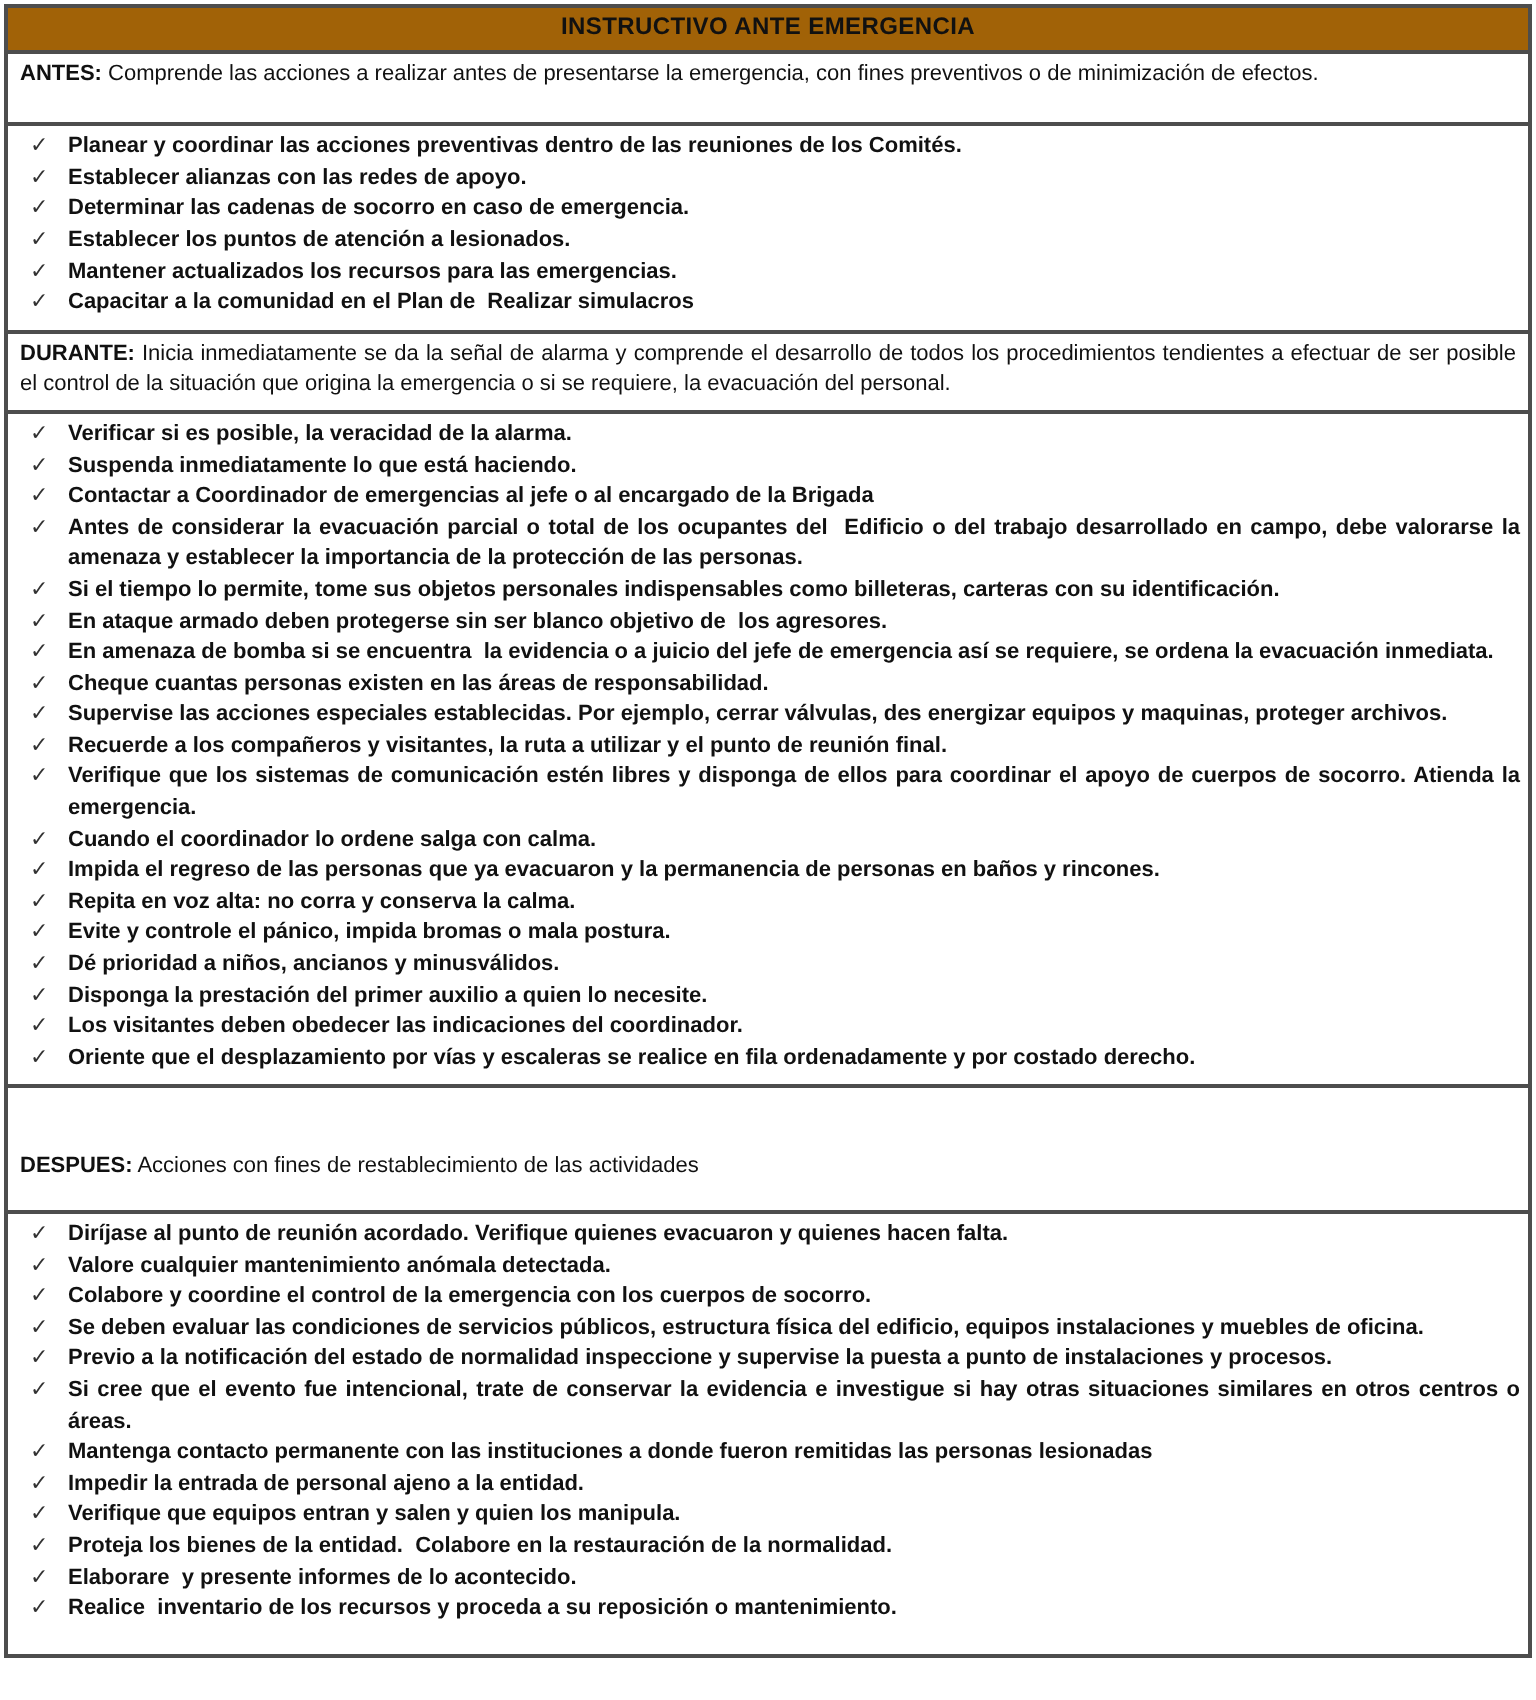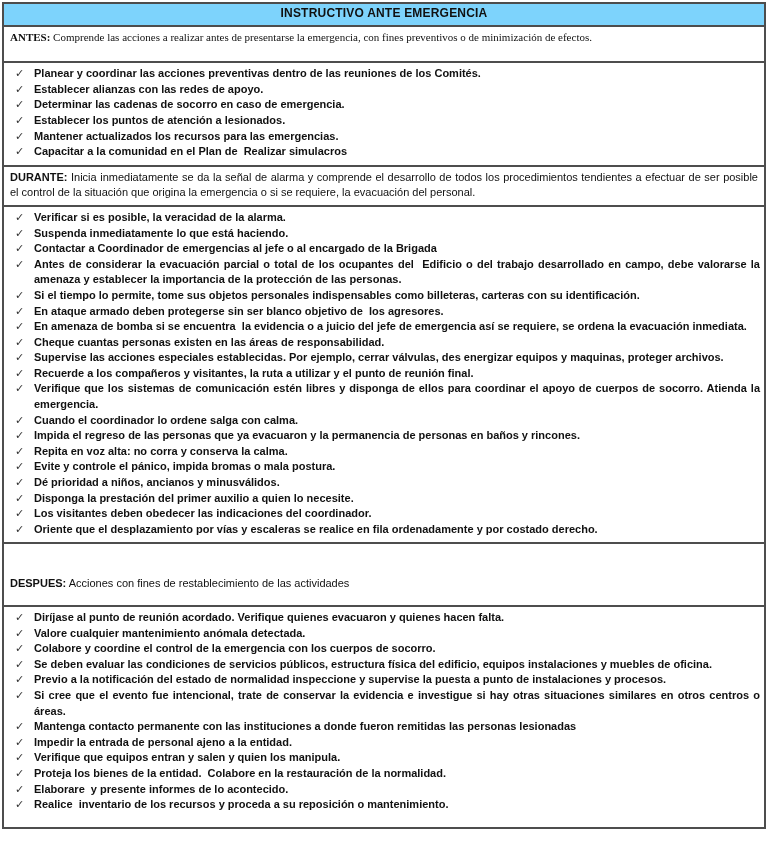--- a/index.html
+++ b/index.html
@@ -11,40 +11,40 @@
   .doc {
     box-sizing: border-box;
     width: 764px;
     margin: 2px auto 0 auto;
     border: 2px solid #4d4d4d;
     color: #111111;
     font-size: 11px;
     line-height: 15.6px;
   }
   .title-row {
-    background: #7dd3fc;
+    background: #a16207;
     border-bottom: 2px solid #4d4d4d;
     text-align: center;
     font-weight: bold;
     font-size: 12px;
     padding: 2px 4px 3px 4px;
     letter-spacing: 0.2px;
   }
   .row {
     border-bottom: 2px solid #4d4d4d;
   }
   .section:last-child .row-list {
     border-bottom: none;
   }
   .row-desc {
     padding: 3px 6px 4px 6px;
     text-align: justify;
   }
   .row-desc b { font-weight: bold; }
-  .section-0 .row-desc { padding-bottom: 16px; font-family: Liberation Serif, serif; }
+  .section-0 .row-desc { padding-bottom: 16px; }
   .section-1 .row-desc { padding-bottom: 4px; }
   .section-2 .row-desc { padding-bottom: 13px; margin-top: 29px; }
   .row-list {
     padding: 3px 0 5px 0;
   }
   .section-2 .row-list { padding-bottom: 14px; }
   .item {
     display: flex;
     align-items: flex-start;
   }

